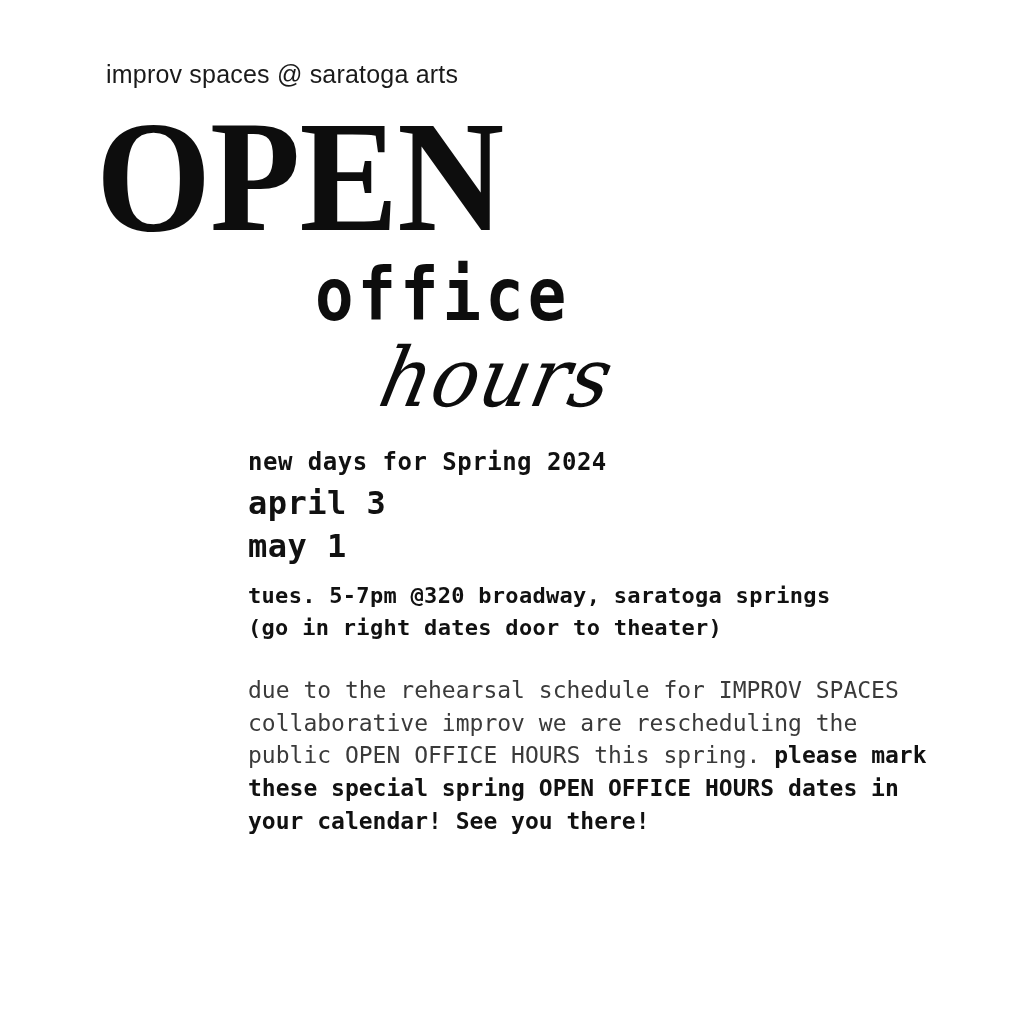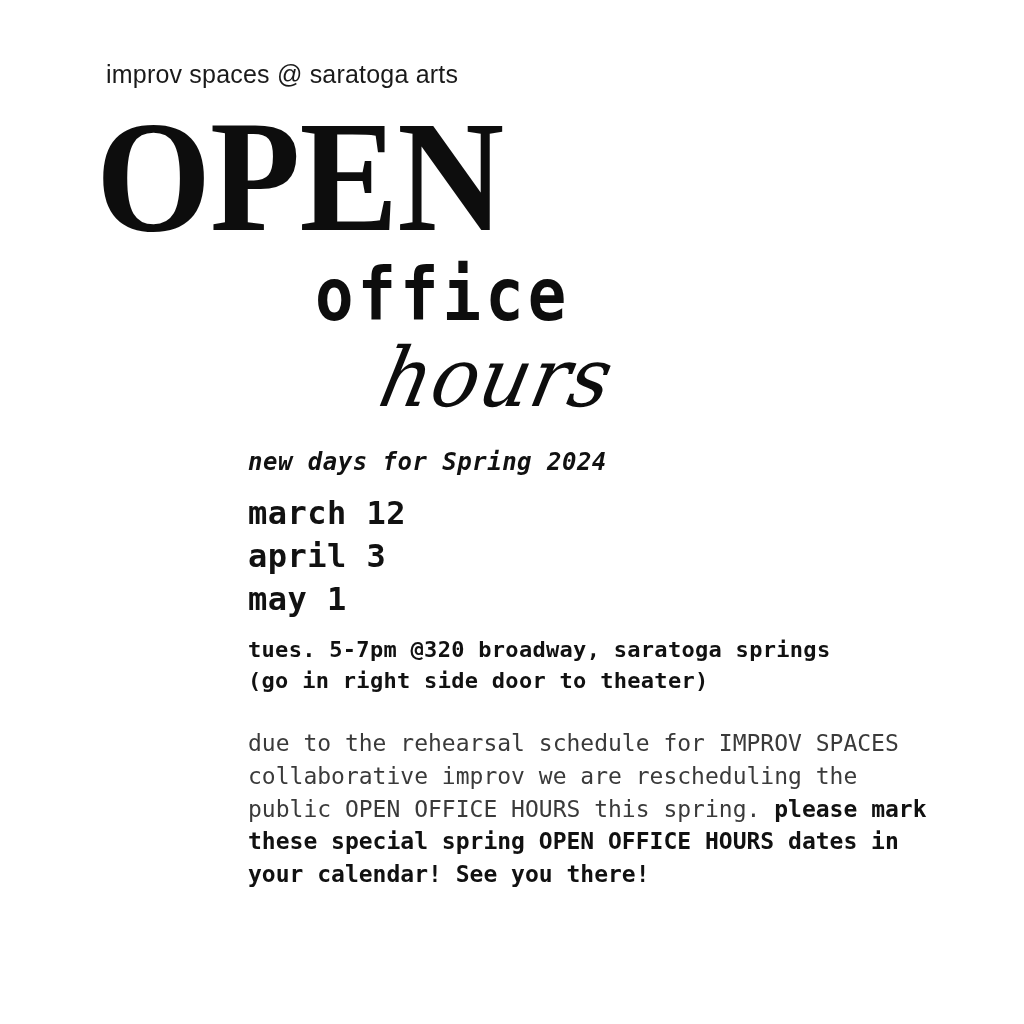--- a/index.html
+++ b/index.html
@@ -86,22 +86,21 @@
 
   .mono {
     font-family: "DejaVu Sans Mono", monospace;
     color: #111111;
   }
 
   .new-days {
     font-size: 24px;
     font-weight: bold;
     letter-spacing: 0.5px;
-    margin: 0 0 16px 0;
-    font-style: italic;
+    margin: 0 0 6px 0;
   }
 
   .date-line {
     font-size: 32px;
     font-weight: bold;
     letter-spacing: 0.5px;
     line-height: 1.35;
   }
 
   .when-block {
@@ -136,27 +135,26 @@
   <div class="kicker">improv spaces @ saratoga arts</div>
 
   <div class="word-open">OPEN</div>
   <div class="word-office">office</div>
   <div class="word-hours">hours</div>
 
   <div class="body-block">
 
     <p class="mono new-days">new days for Spring 2024</p>
 
-    <div class="mono date-line">march 12</div>
     <div class="mono date-line">april 3</div>
     <div class="mono date-line">may 1</div>
 
     <div class="mono when-block">
       <div>tues. 5-7pm @320 broadway, saratoga springs</div>
-      <div>(go in right side door to theater)</div>
+      <div>(go in right dates door to theater)</div>
     </div>
 
     <div class="mono note-block">
       <span class="light">due to the rehearsal schedule for IMPROV SPACES collaborative improv we are rescheduling the public OPEN OFFICE HOURS this spring. </span><span class="bold">please mark these special spring OPEN OFFICE HOURS dates in your calendar! See you there!</span>
     </div>
 
   </div>
 </div>
 
 </body></html>

